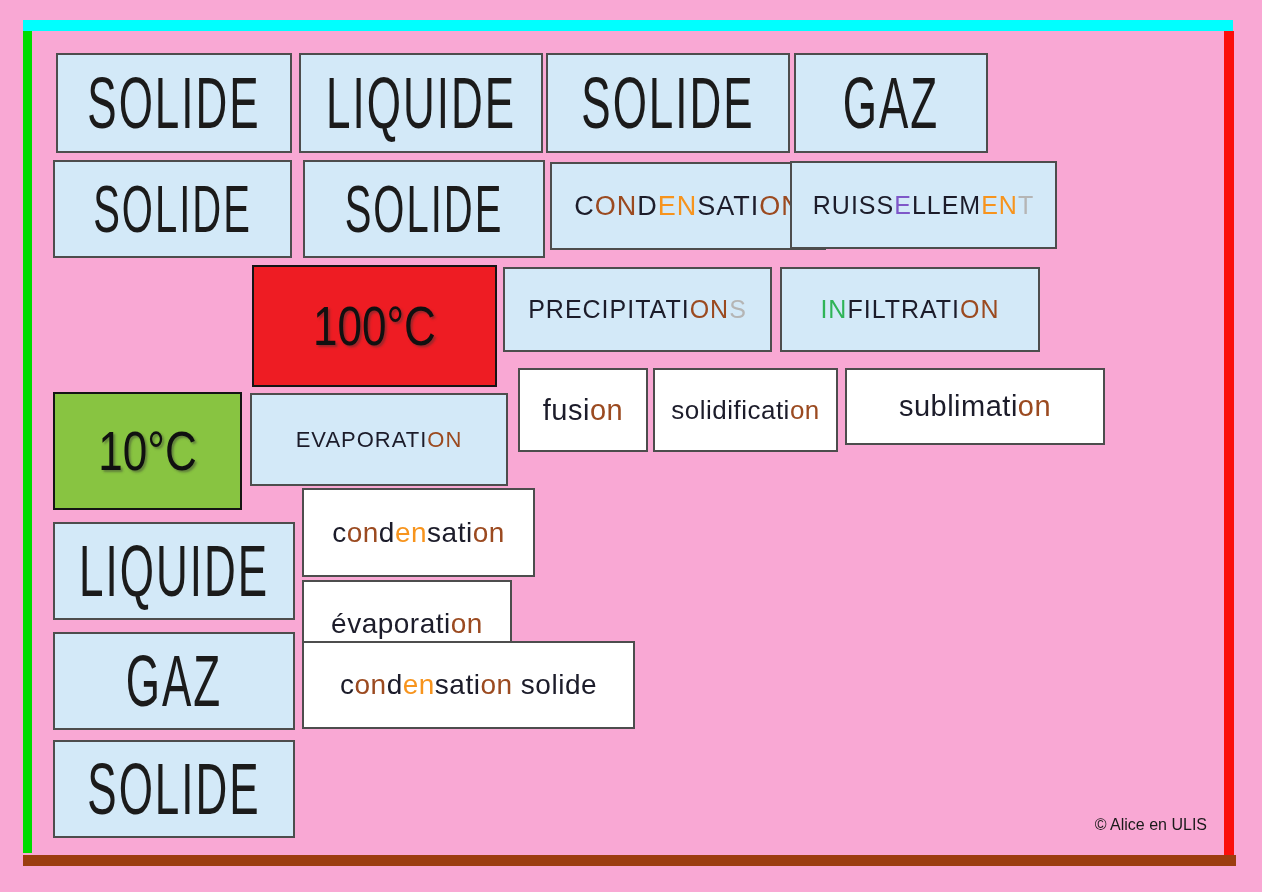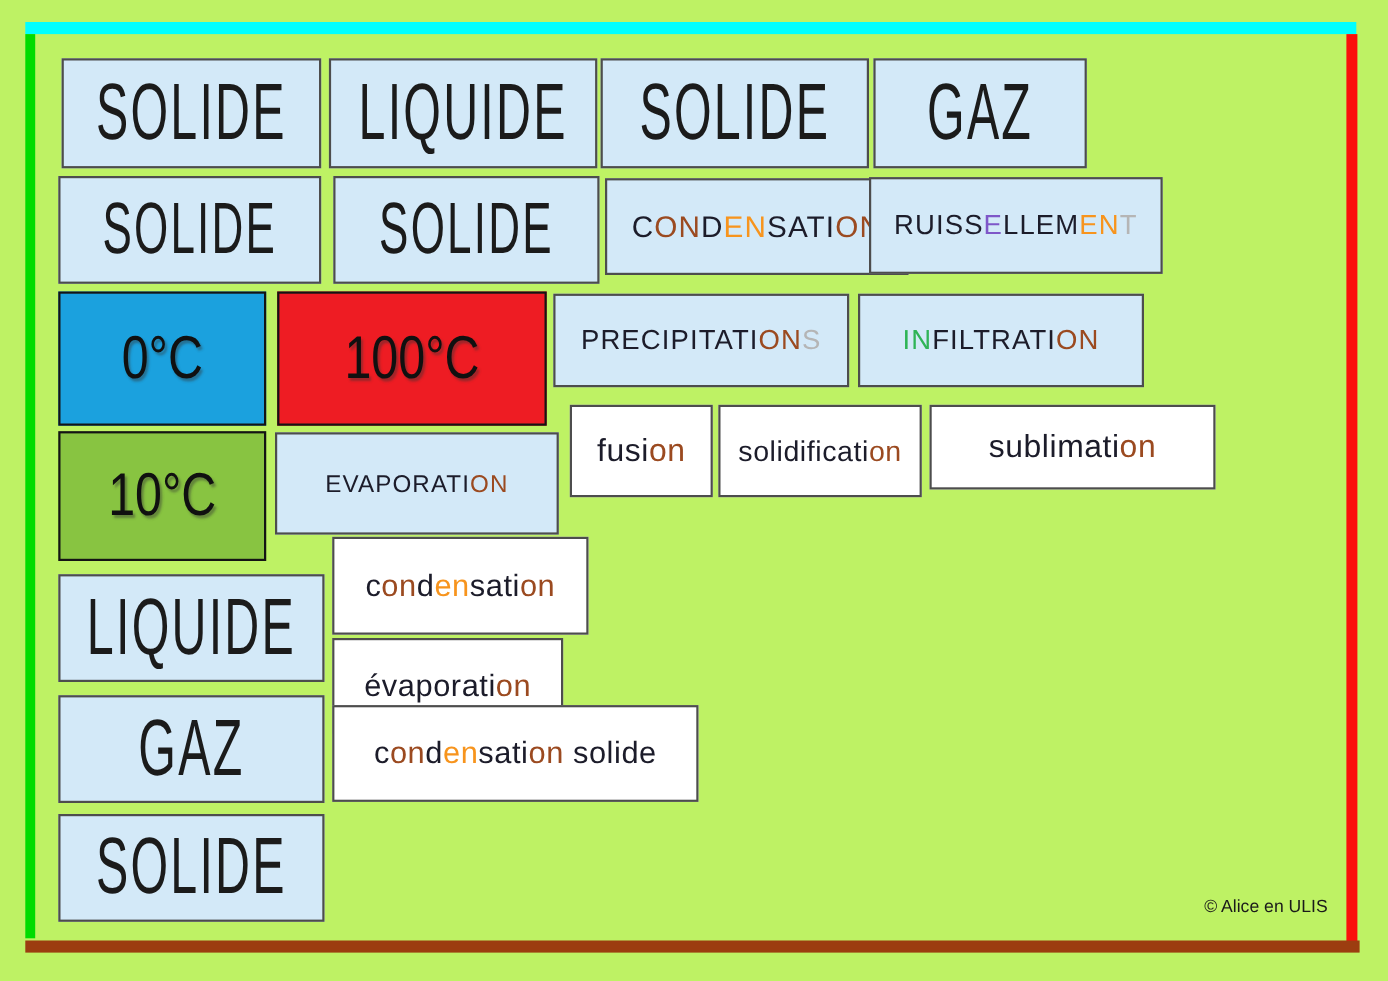--- a/index.html
+++ b/index.html
@@ -1,19 +1,19 @@
 <!DOCTYPE html>
 <html style="--ink: #1c1c2a; --brown: #9b4a20; --orange: #f7941d; --purple: #7e57c8; --gray: #b5b5b5; --green: #2fb457; --card_blue: #d3e9f8; --temp_blue: #1ba1de; --temp_red: #ee1c23; --temp_green: #88c441; --border_cyan: #00ffff; --border_green: #00dc00; --border_red: #fb0f0c; --border_brown: #9c3d10;"><head>
 <meta charset="utf-8">
 <style>
   html,body{margin:0;padding:0;}
   .page{
     position:relative;
     width:1262px;height:892px;
-    background:#bef264;
+    background:#f9a8d4;
     font-family:"Liberation Sans", sans-serif;
     overflow:hidden;
   }
   .bar{position:absolute;}
   .bar-top{left:23px;top:20px;width:1210px;height:11px;background:var(--border_cyan);}
   .bar-left{left:23px;top:31px;width:9px;height:822px;background:var(--border_green);}
   .bar-right{left:1224px;top:31px;width:10px;height:825px;background:var(--border_red);}
   .bar-bottom{left:23px;top:855px;width:1213px;height:11px;background:var(--border_brown);}
 
   .card{
@@ -81,23 +81,20 @@
   <div class="card" style="left:303px;top:160px;width:242px;height:98px">
     <span class="tall" style="font-size:40px">SOLIDE</span>
   </div>
   <div class="card proc" style="left:550px;top:162px;width:276px;height:88px;font-size:27px">
     <span><span style="color: rgb(28, 28, 42);">C</span><span style="color: rgb(155, 74, 32);">ON</span><span style="color: rgb(28, 28, 42);">D</span><span style="color: rgb(247, 148, 29);">EN</span><span style="color: rgb(28, 28, 42);">SATI</span><span style="color: rgb(155, 74, 32);">ON</span></span>
   </div>
   <div class="card proc" style="left:790px;top:161px;width:267px;height:88px;font-size:25px">
     <span><span style="color: rgb(28, 28, 42);">RUISS</span><span style="color: rgb(126, 87, 200);">E</span><span style="color: rgb(28, 28, 42);">LLEM</span><span style="color: rgb(247, 148, 29);">EN</span><span style="color: rgb(181, 181, 181);">T</span></span>
   </div>
 
-  <div class="card temp" style="left:53px;top:265px;width:189px;height:122px;background:var(--temp_blue)">
-    <span class="temp-label">0°C</span>
-  </div>
   <div class="card temp" style="left:252px;top:265px;width:245px;height:122px;background:var(--temp_red)">
     <span class="temp-label">100°C</span>
   </div>
   <div class="card proc" style="left:503px;top:267px;width:269px;height:85px;font-size:25px">
     <span><span style="color: rgb(28, 28, 42);">PRECIPITATI</span><span style="color: rgb(155, 74, 32);">ON</span><span style="color: rgb(181, 181, 181);">S</span></span>
   </div>
   <div class="card proc" style="left:780px;top:267px;width:260px;height:85px;font-size:25px">
     <span><span style="color: rgb(47, 180, 87);">IN</span><span style="color: rgb(28, 28, 42);">FILTRATI</span><span style="color: rgb(155, 74, 32);">ON</span></span>
   </div>
 

